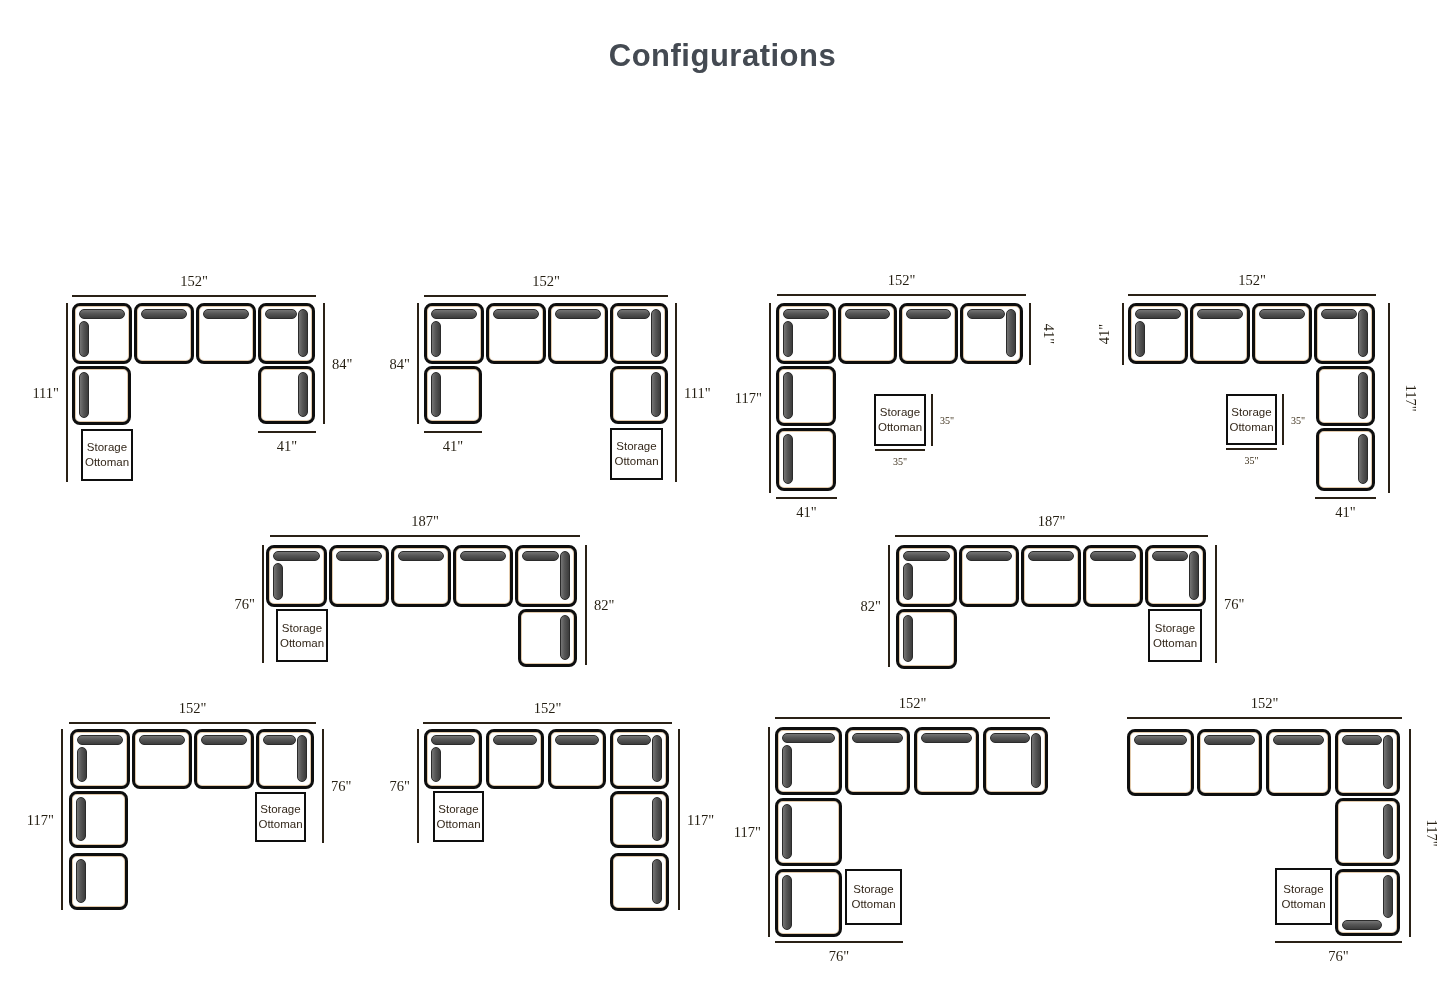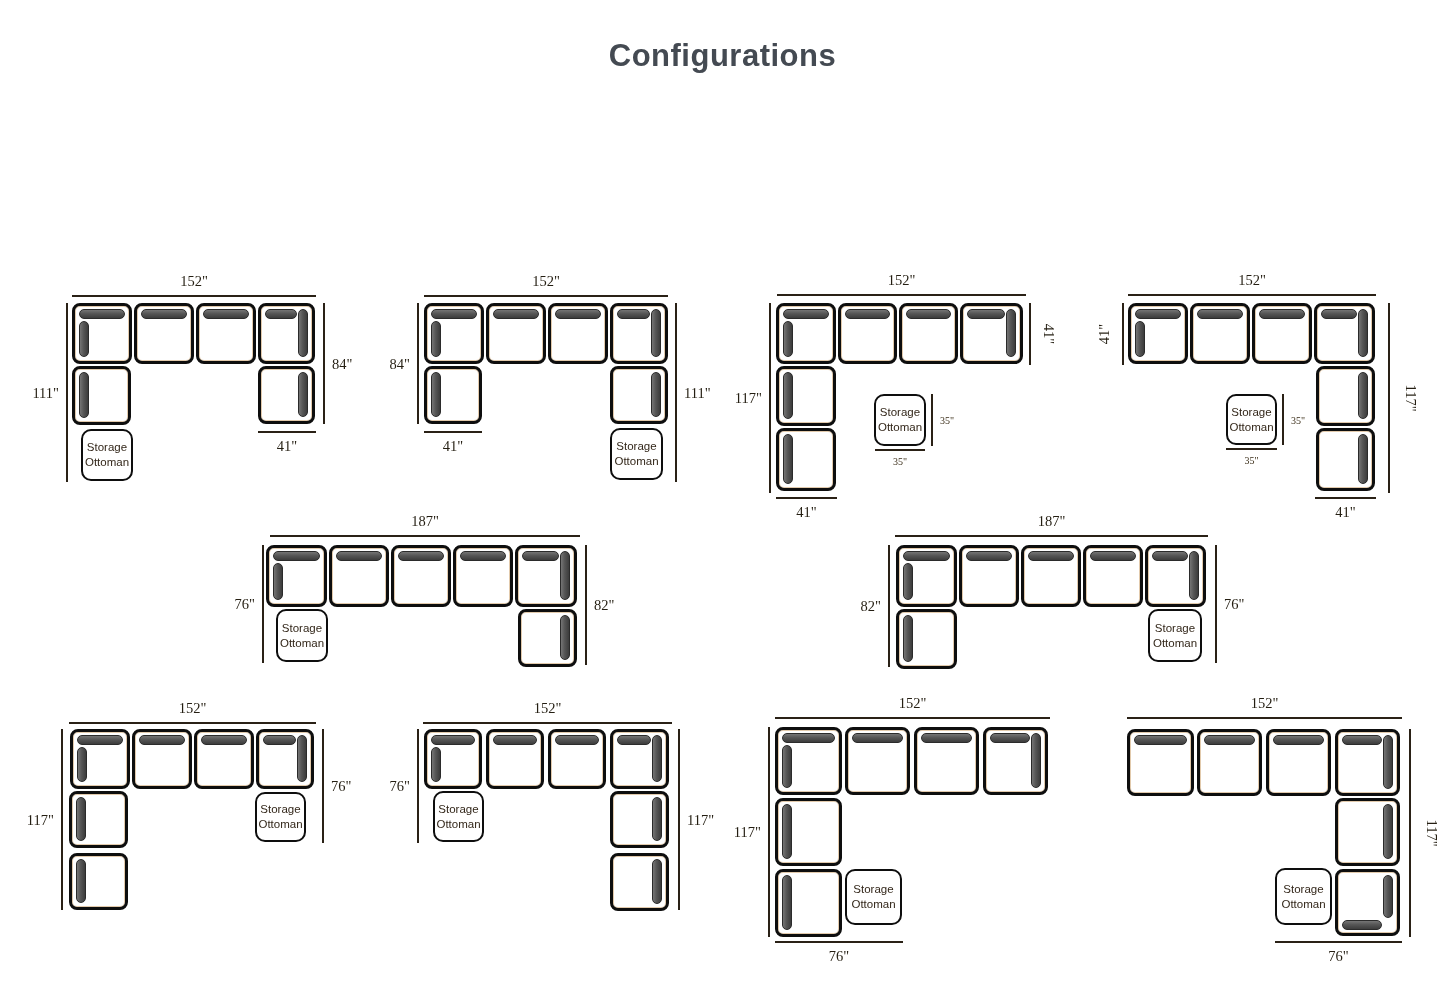--- a/index.html
+++ b/index.html
@@ -30,21 +30,21 @@
     background: #ffffff;
     border: 3px solid #0e0e0e;
     border-radius: 8px;
     box-shadow: inset 0 0 0 1px rgba(190, 138, 70, 0.45);
   }
   .ottoman {
     position: absolute;
     box-sizing: border-box;
     background: #ffffff;
     border: 2.5px solid #0e0e0e;
-    border-radius: 10px;
+    border-radius: 0;
     display: flex;
     flex-direction: column;
     align-items: center;
     justify-content: center;
     text-align: center;
   }
   .ottoman-line {
     font-family: "Liberation Sans", sans-serif;
     font-size: 11.5px;
     line-height: 1.3;

